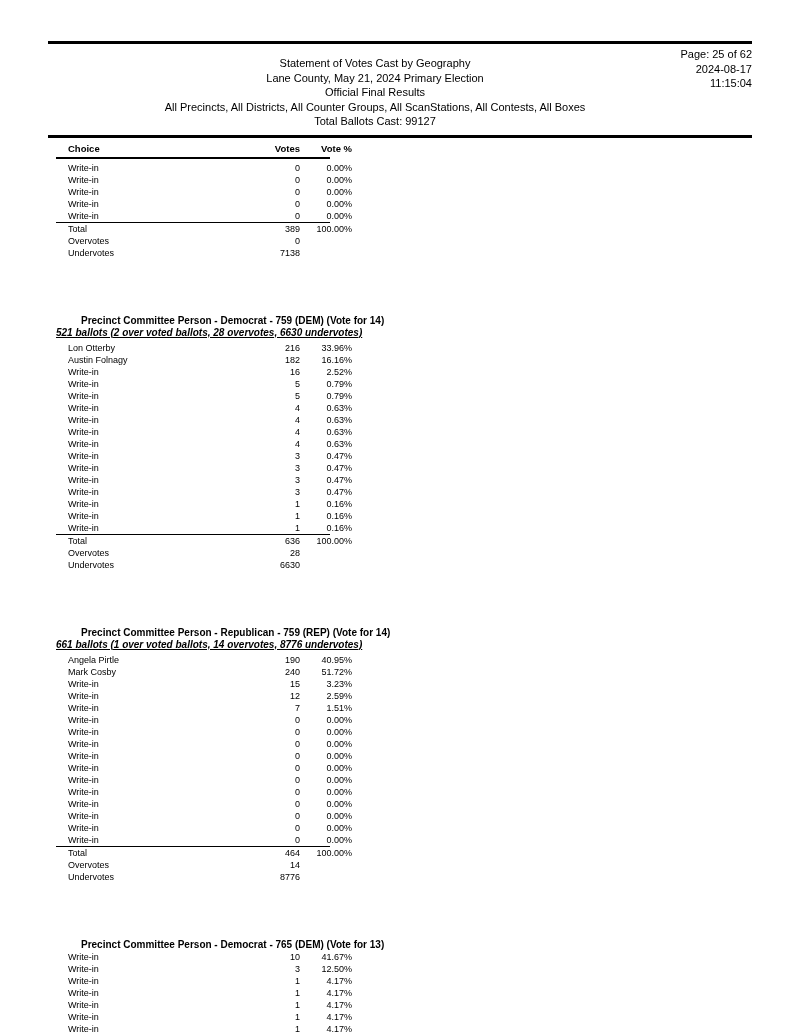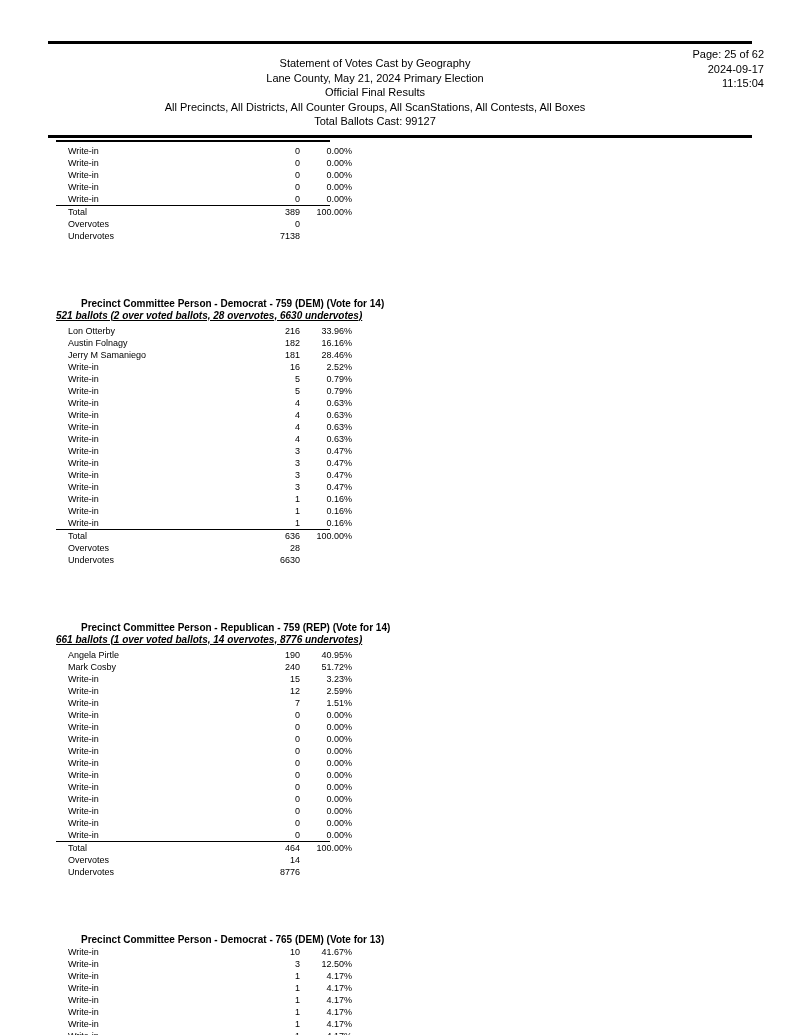--- a/index.html
+++ b/index.html
@@ -9,21 +9,21 @@
     background: #ffffff; color: #000000;
     font-family: "Liberation Sans", "DejaVu Sans", sans-serif;
   }
   .page { position: relative; width: 800px; height: 1035px; overflow: hidden; background:#fff; }
 
   .rule { margin-left: 48px; width: 704px; background: #000; height: 3px; }
   .rule.top { margin-top: 41px; }
 
   .report-header { position: relative; padding-top: 12px; padding-bottom: 6px; }
   .hc { width: 654px; margin-left: 48px; text-align: center; font-size: 11px; line-height: 14.5px; }
-  .hr { position: absolute; top: 3px; right: 36px; text-align: right; font-size: 11px; line-height: 14.5px; }
+  .hr { position: absolute; top: 3px; right: 48px; text-align: right; font-size: 11px; line-height: 14.5px; }
 
   .col-header { display: flex; margin-left: 56px; width: 296px; margin-top: 5px;
     font-weight: bold; font-size: 9.5px; line-height: 12px; }
   .col-header .c { width: 150px; padding-left: 12px; }
   .col-header .v { width: 94px; text-align: right; }
   .col-header .p { width: 52px; text-align: right; }
 
   .sep { margin-left: 56px; width: 274px; border-top: 1px solid #000; }
   .header-sep { border-top-width: 2px; margin-top: 2px; margin-bottom: 3px; }
 
@@ -45,27 +45,32 @@
   <div class="report-header">
     <div class="hc">
       <div>Statement of Votes Cast by Geography</div>
       <div>Lane County, May 21, 2024 Primary Election</div>
       <div>Official Final Results</div>
       <div>All Precincts, All Districts, All Counter Groups, All ScanStations, All Contests, All Boxes</div>
       <div>Total Ballots Cast: 99127</div>
     </div>
     <div class="hr">
       <div>Page: 25 of 62</div>
-      <div>2024-09-17</div>
+      <div>2024-08-17</div>
       <div>11:15:04</div>
     </div>
   </div>
 
   <div class="rule"></div>
 
+  <div class="col-header">
+    <span class="c">Choice</span>
+    <span class="v">Votes</span>
+    <span class="p">Vote %</span>
+  </div>
   <div class="sep header-sep"></div>
 
   <div id="sections">
       <div class="section">
         <div class="trow">
           <span class="c">Write-in</span>
           <span class="v">0</span>
           <span class="p">0.00%</span>
         </div>
         <div class="trow">
@@ -112,25 +117,20 @@
           <span class="c">Lon Otterby</span>
           <span class="v">216</span>
           <span class="p">33.96%</span>
         </div>
         <div class="trow">
           <span class="c">Austin Folnagy</span>
           <span class="v">182</span>
           <span class="p">16.16%</span>
         </div>
         <div class="trow">
-          <span class="c">Jerry M Samaniego</span>
-          <span class="v">181</span>
-          <span class="p">28.46%</span>
-        </div>
-        <div class="trow">
           <span class="c">Write-in</span>
           <span class="v">16</span>
           <span class="p">2.52%</span>
         </div>
         <div class="trow">
           <span class="c">Write-in</span>
           <span class="v">5</span>
           <span class="p">0.79%</span>
         </div>
         <div class="trow">

